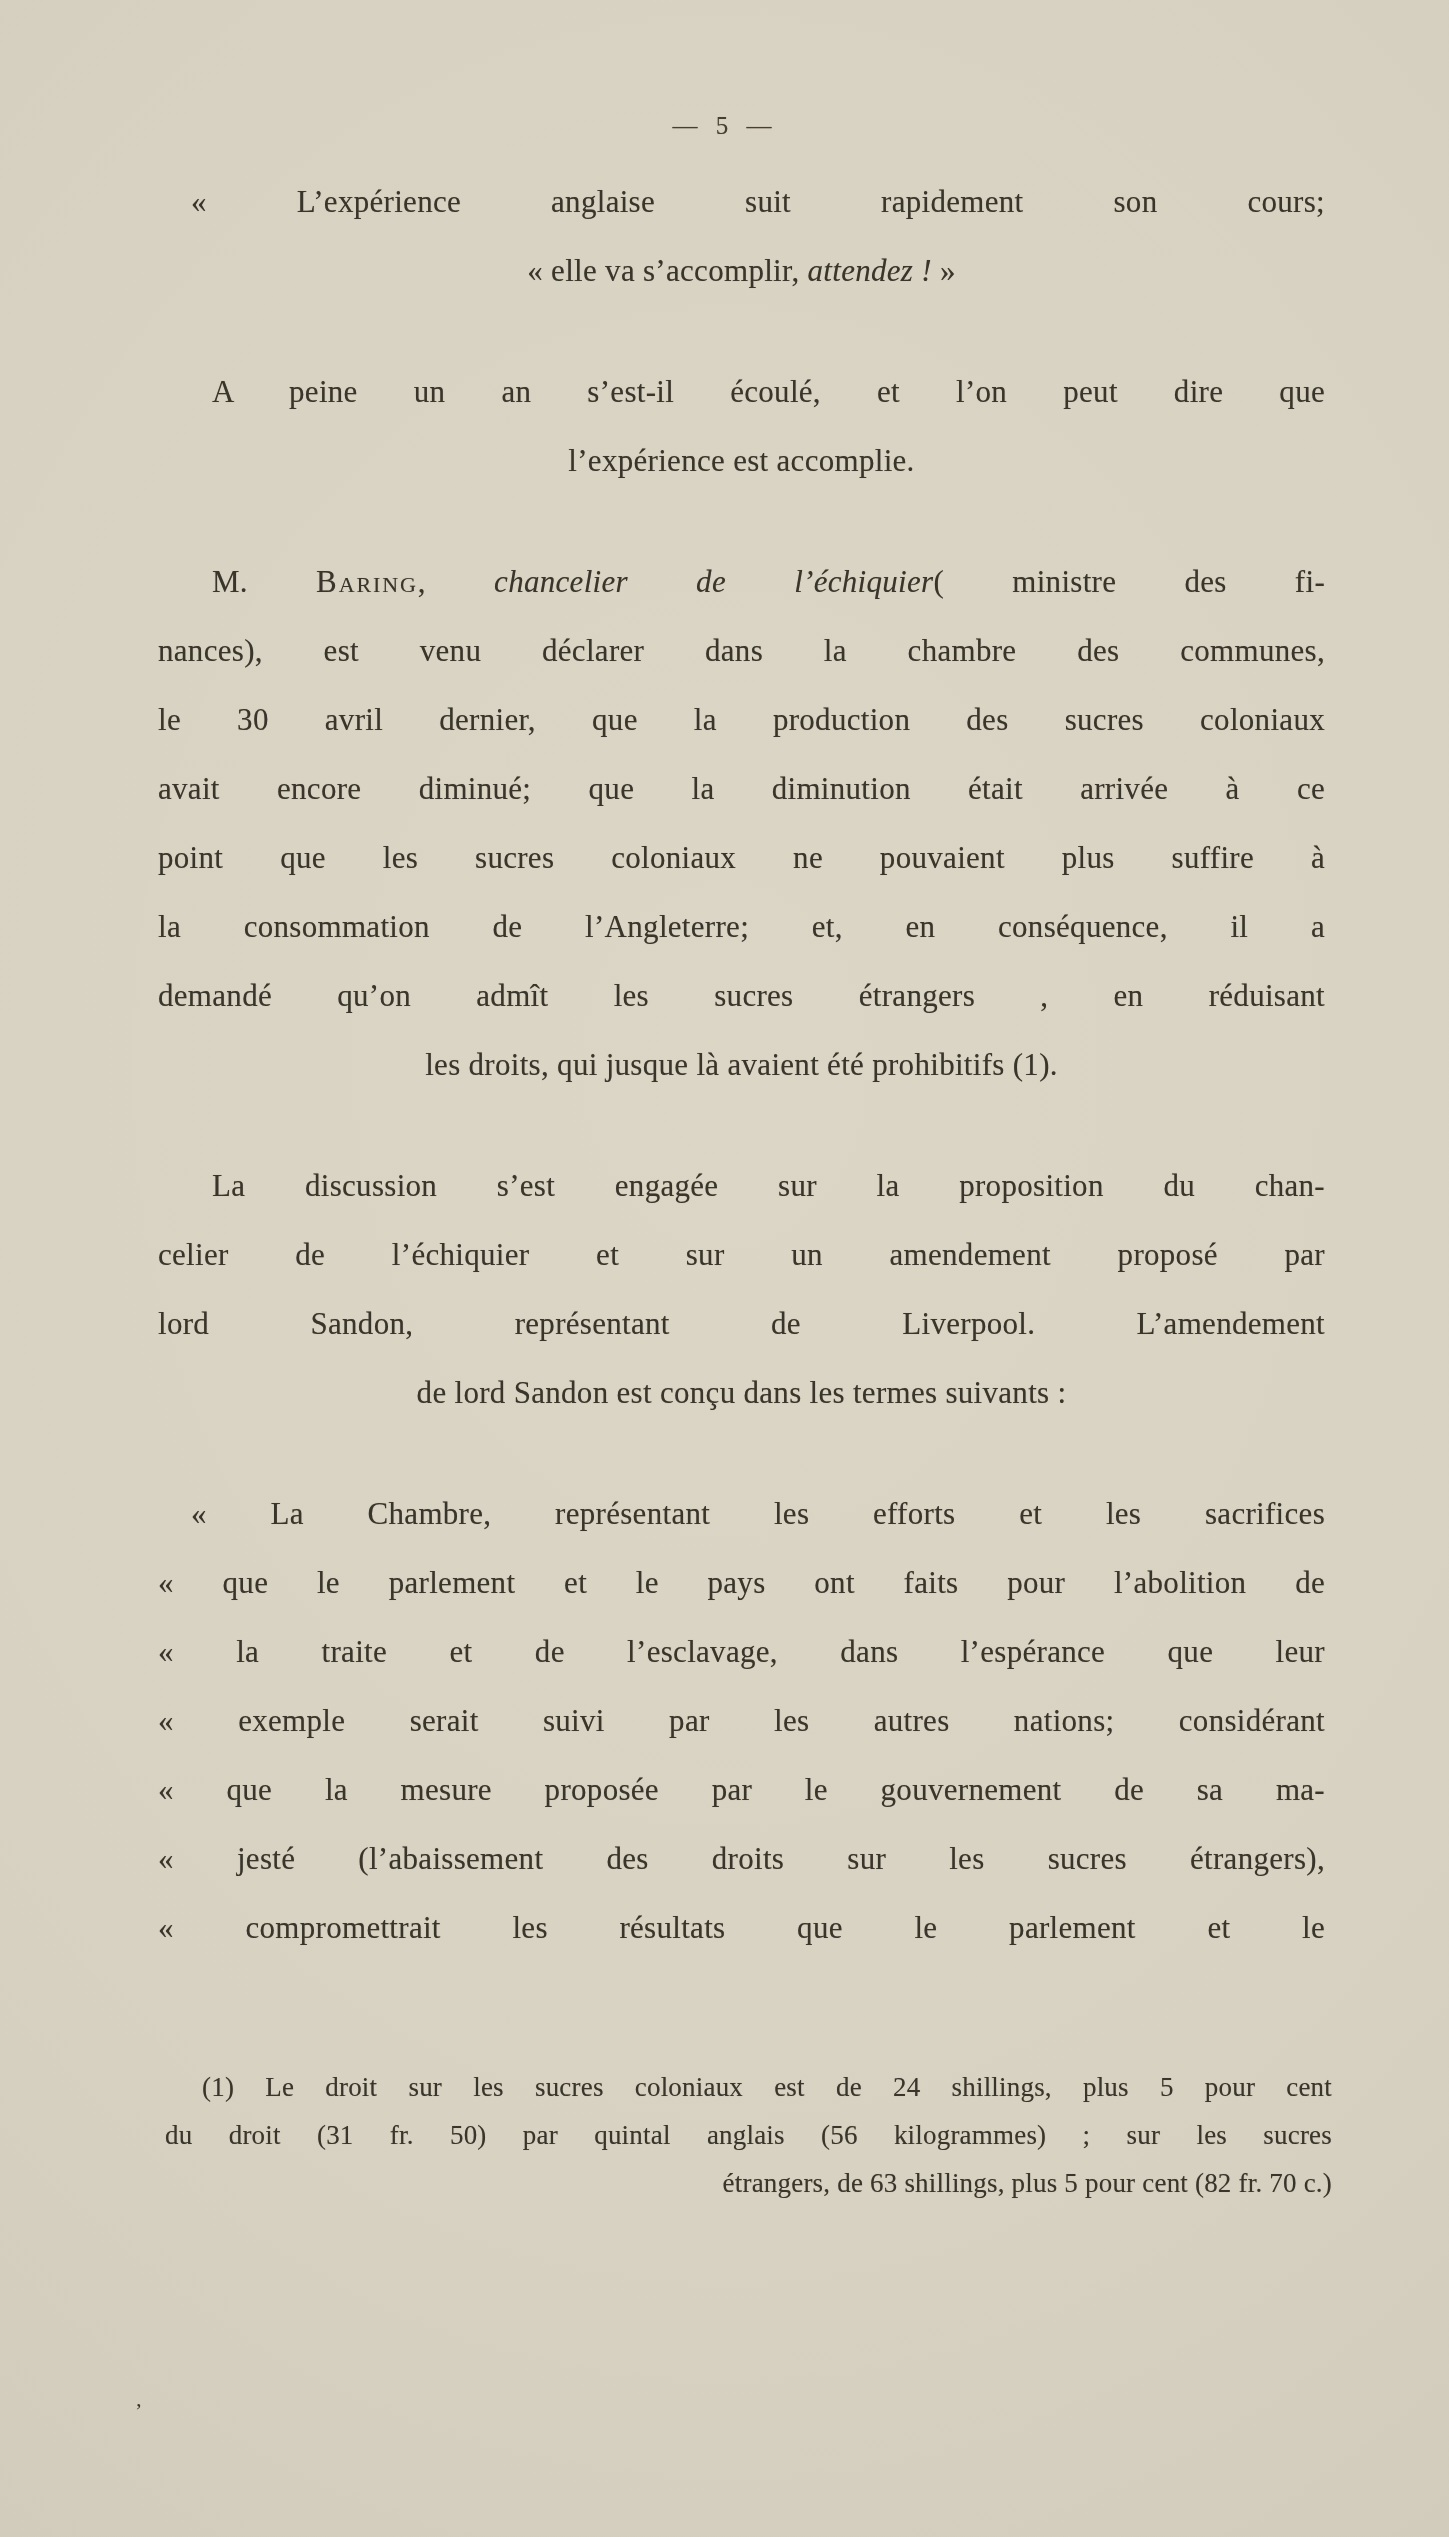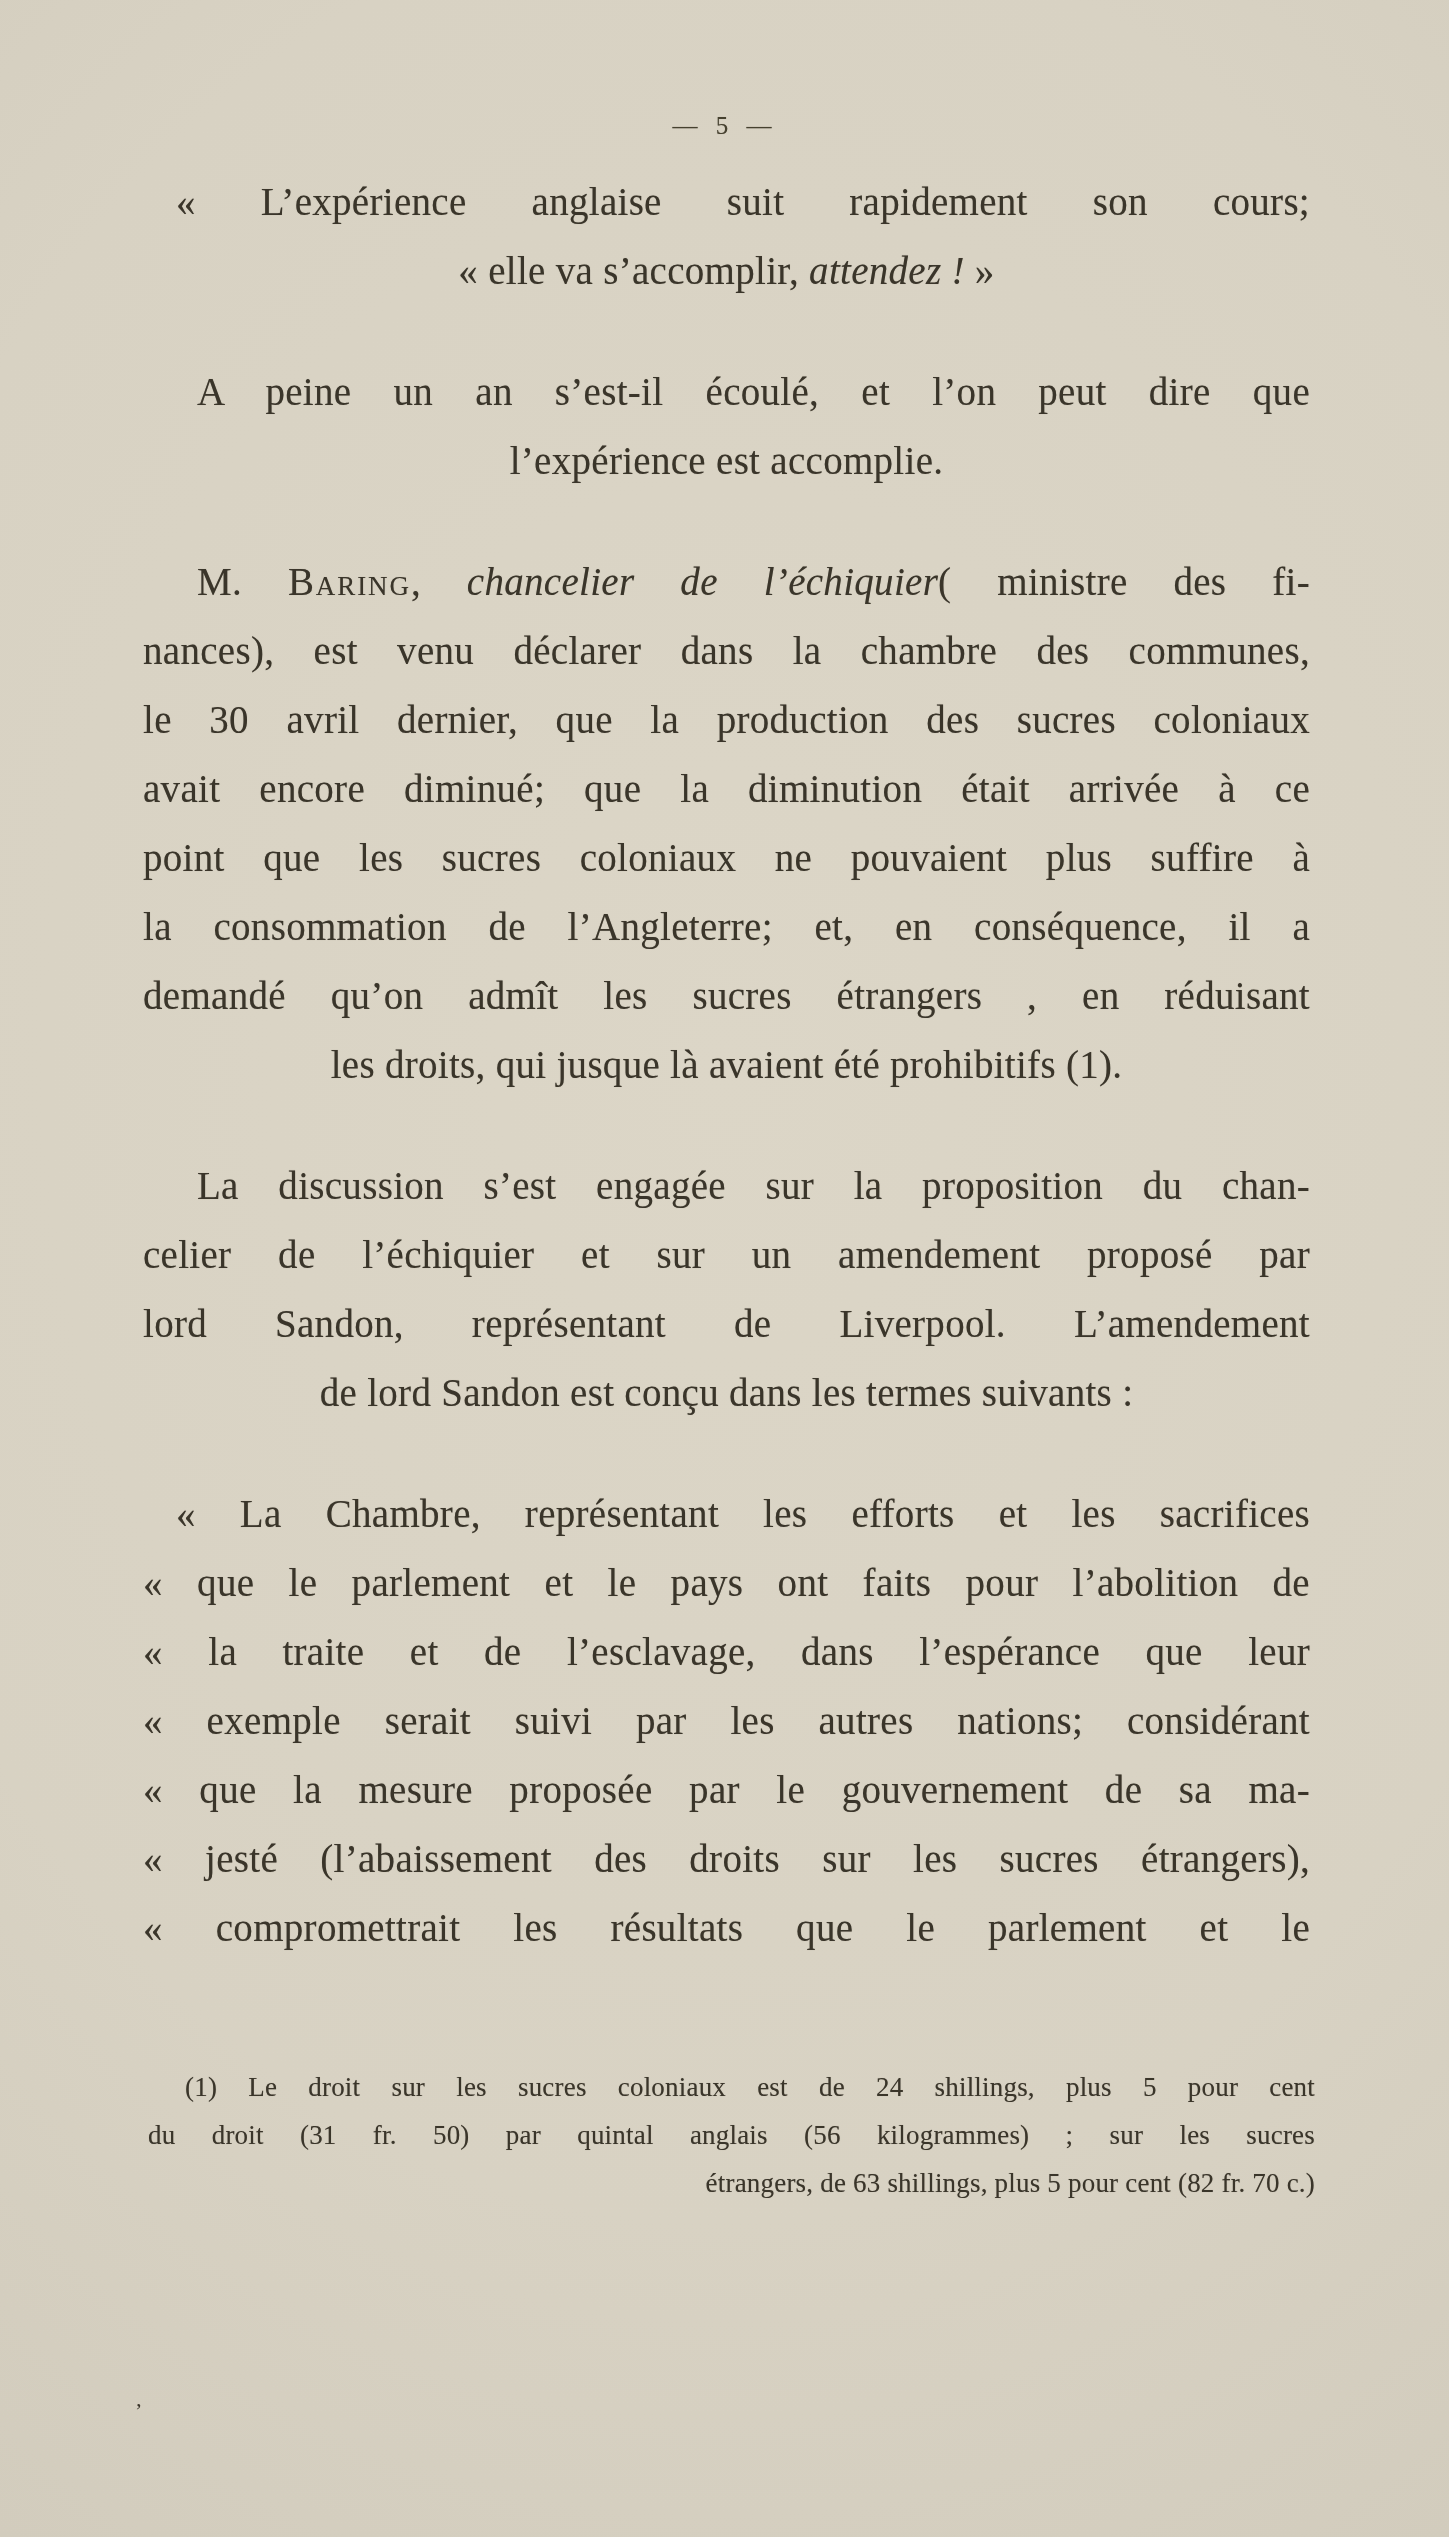--- a/index.html
+++ b/index.html
@@ -32,23 +32,23 @@
     width: 100%;
     text-align: center;
     font-size: 25px;
     letter-spacing: 6px;
     color: #46412f;
     text-shadow: 0 0 0.7px rgba(60, 54, 42, 0.35);
   }
   .body-text {
     position: absolute;
     top: 167px;
-    left: 143px;
+    left: 158px;
     width: 1167px;
-    font-size: 39px;
+    font-size: 31px;
     line-height: 69px;
     letter-spacing: 0.3px;
     text-shadow: 0 0 0.7px rgba(58, 53, 42, 0.38);
   }
   .para {
     margin: 0 0 52px 0;
     padding: 0;
   }
   .line {
     display: block;
@@ -68,21 +68,21 @@
   .it {
     font-style: italic;
   }
   .sc {
     font-variant: small-caps;
     letter-spacing: 1.9px;
   }
   .footnote {
     position: absolute;
     top: 2063px;
-    left: 148px;
+    left: 165px;
     width: 1167px;
     font-size: 27px;
     line-height: 48px;
     letter-spacing: 0.2px;
     text-shadow: 0 0 0.7px rgba(58, 53, 42, 0.35);
   }
   .footnote .line {
     text-align: justify;
     text-align-last: justify;
   }

